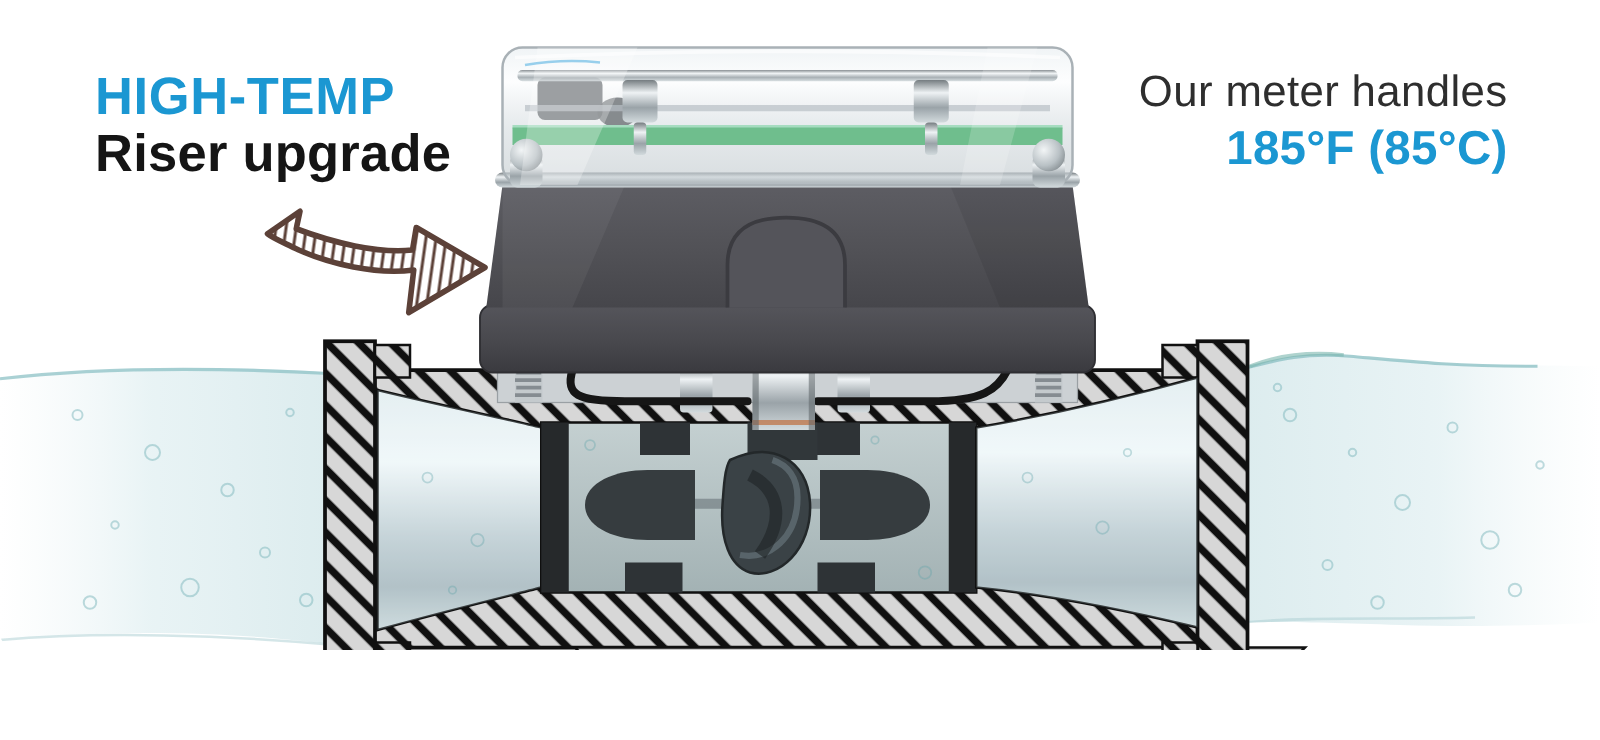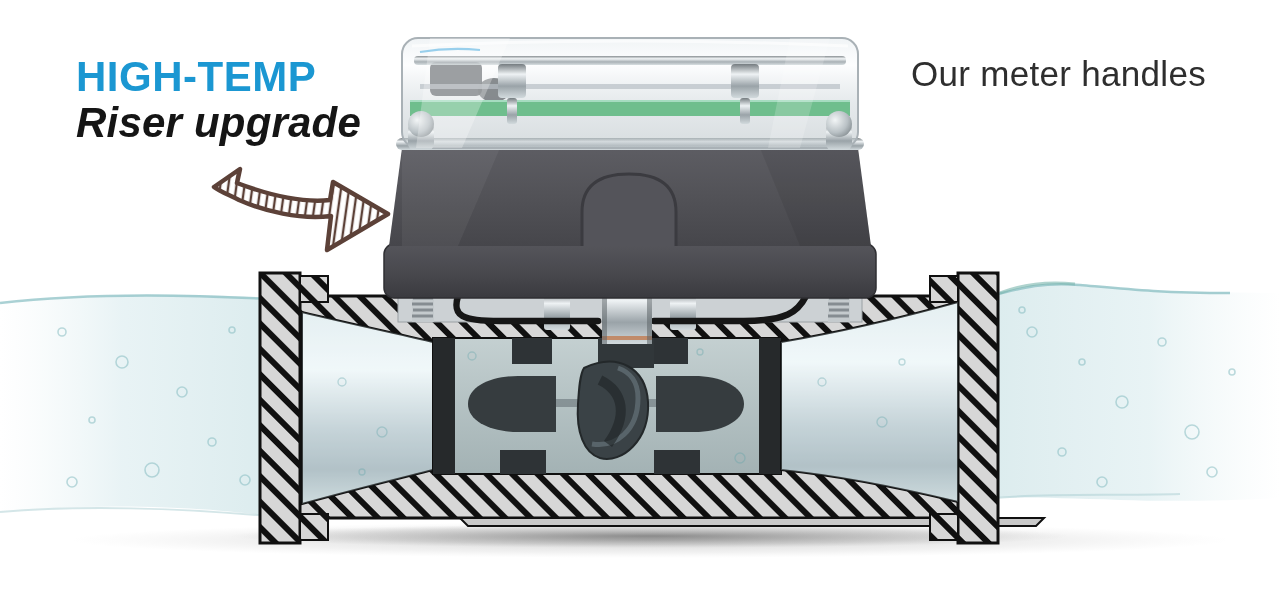--- a/index.html
+++ b/index.html
@@ -1,27 +1,27 @@
 <!DOCTYPE html>
 <html style="--accent-blue: #1b97d2; --ink: #151515; --callout-text: #2e2e2e; --arrow-brown: #5c4138; --pcb-green: #6fbe8d; --meter-gray: #515156; --water-edge: #8ec2c5; --hatch-base: #d7d7d7;"><head>
 <meta charset="utf-8">
 <style>
   html,body{margin:0;padding:0;background:#fff;}
   .stage{
-    position:relative;width:1280px;height:592px;overflow:hidden;background:#fff;
+    position:relative;width:1280px;height:520px;overflow:hidden;background:#fff;
     font-family:"Liberation Sans", sans-serif;
     border-radius:14px;
   }
   .art{position:absolute;left:0;top:0;}
   .headline{
     position:absolute;left:76px;top:54px;line-height:1.1;
     font-weight:700;font-size:42px;letter-spacing:.5px;
   }
   .headline .l1{color:var(--accent-blue,#1b97d2);}
-  .headline .l2{color:var(--ink,#151515);letter-spacing:.2px;font-style:italic;}
+  .headline .l2{color:var(--ink,#151515);letter-spacing:.2px;}
   .callout{
     position:absolute;right:74px;top:52px;text-align:right;
     font-size:35px;line-height:1.26;color:var(--callout-text,#2e2e2e);
     font-weight:400;letter-spacing:.3px;
   }
   .callout .hl{
     color:var(--accent-blue,#1b97d2);font-weight:700;font-size:38px;letter-spacing:.2px;
   }
 </style>
 </head>
@@ -264,15 +264,16 @@
     </g>
   </svg>
 
   <div class="headline">
     <div class="l1">HIGH-TEMP</div>
     <div class="l2">Riser upgrade</div>
   </div>
 
   <div class="callout">
     <div>Our meter handles</div>
+    <div class="hl">185°F (85°C)</div>
   </div>
 
 </div>
 
 </body></html>

